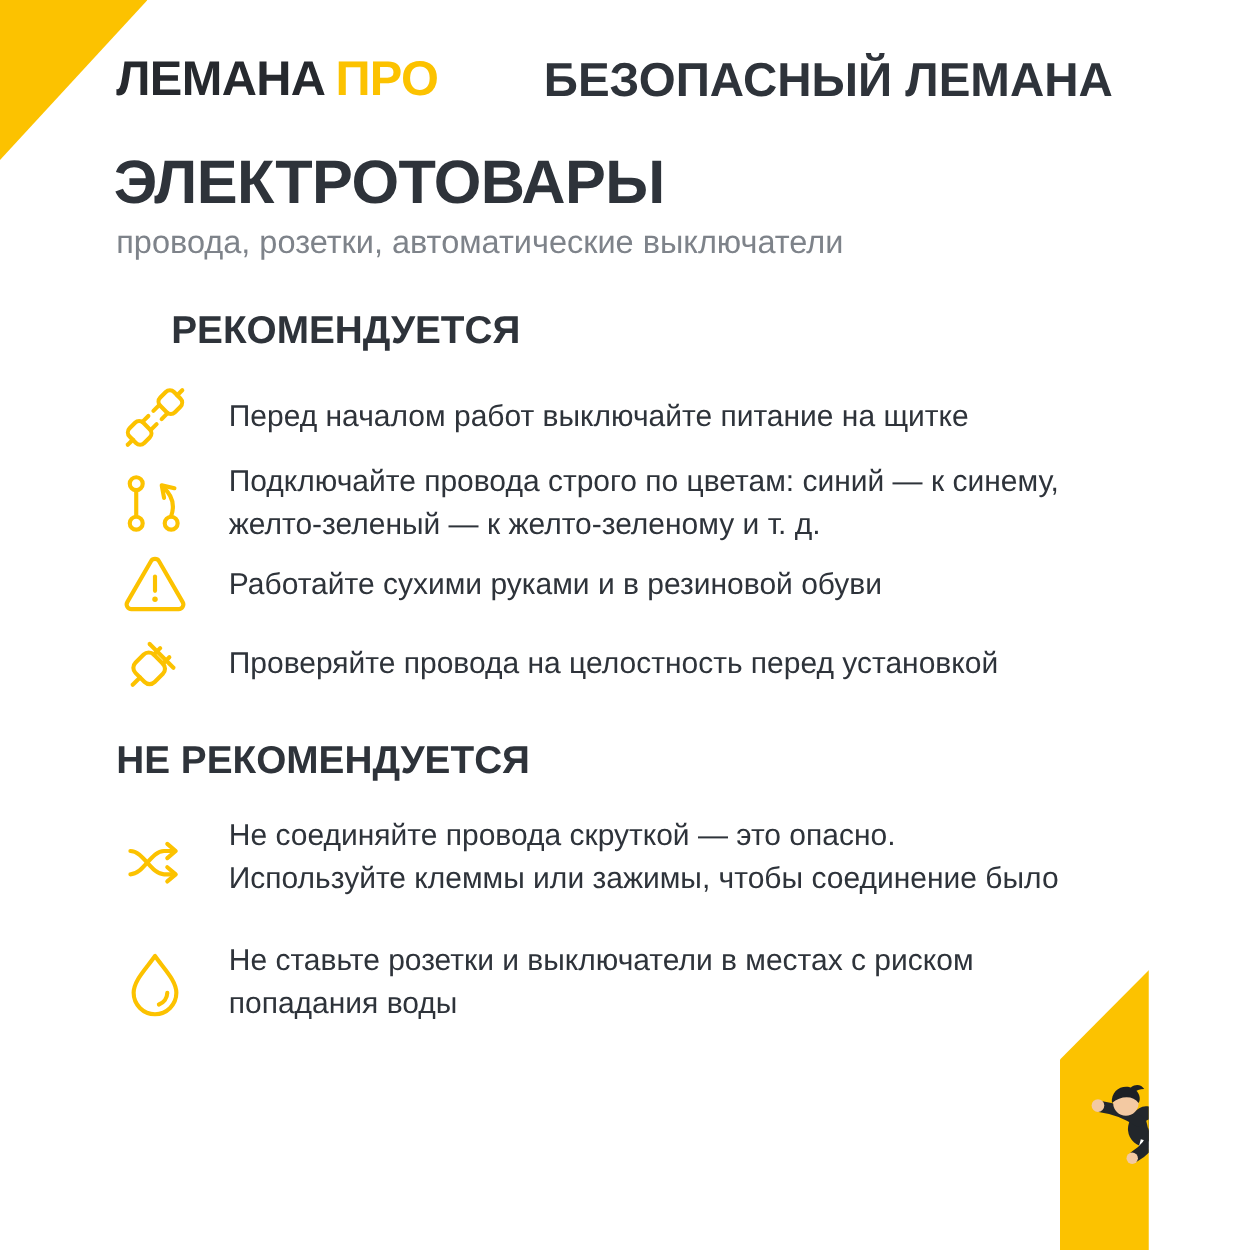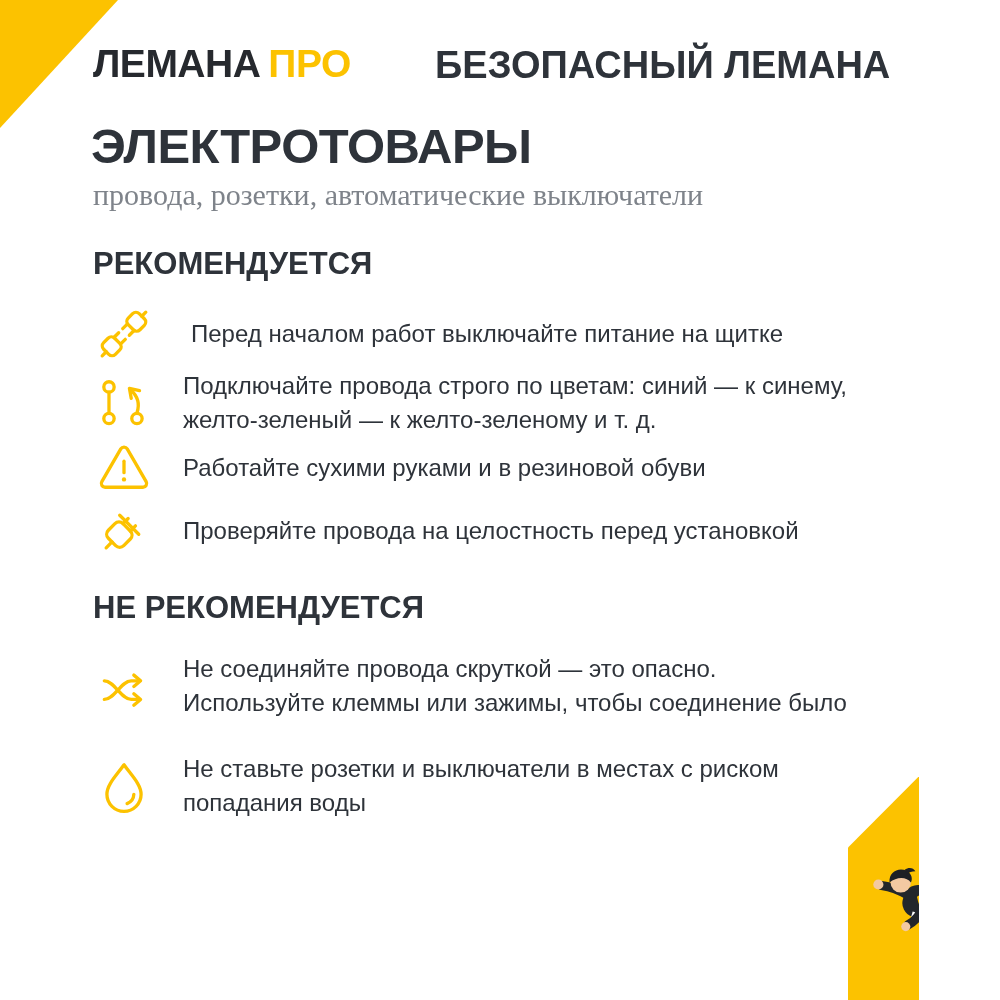--- a/index.html
+++ b/index.html
@@ -32,41 +32,41 @@
     position: absolute; left: 435px; top: 44px;
     font-size: 38px; font-weight: 800; color: var(--dark, #2E333A); white-space: nowrap;
   }
   .page-title {
     position: absolute; left: 91px; top: 118px;
     font-size: 49px; font-weight: 800; letter-spacing: -0.5px;
     color: var(--dark, #2E333A); white-space: nowrap; text-align: right;
   }
   .subtitle {
     position: absolute; left: 93px; top: 178px;
-    font-size: 30px; color: var(--gray, #7E838A); white-space: nowrap; font-family: Liberation Serif, serif;
+    font-size: 26px; color: var(--gray, #7E838A); white-space: nowrap;
   }
   .section-heading {
     position: absolute; left: 93px;
     font-size: 31px; font-weight: 800; color: var(--dark, #2E333A); white-space: nowrap;
   }
-  .heading-rec { top: 246px; }
+  .heading-rec { top: 246px; margin-left: 44px; }
   .heading-notrec { top: 590px; text-align: right; }
 
   
   .item { position: absolute; left: 93px; display: flex; align-items: center; }
   .item .icon {
     width: 62px; min-width: 62px; height: 62px;
     display: flex; align-items: center; justify-content: center;
     margin-right: 28px; color: var(--brand-yellow, #FCC200);
   }
   .item .icon svg { width: 58px; height: 58px; }
   .item .text { font-size: 24px; line-height: 34px; color: var(--dark, #2E333A); }
   .item .line { display: block; white-space: nowrap; }
 
-  .i1 { top: 303px; gap: 8px; } .i2 { top: 369px; } .i3 { top: 437px; } .i4 { top: 500px; text-align: right; }
+  .i1 { top: 303px; } .i2 { top: 369px; } .i3 { top: 437px; } .i4 { top: 500px; text-align: right; }
   .i5 { top: 652px; } .i6 { top: 752px; }
 
   .stroke-icon {
     fill: none; stroke: currentColor; stroke-width: 3.2;
     stroke-linecap: round; stroke-linejoin: round;
   }
 </style>
 </head>
 <body>
 

